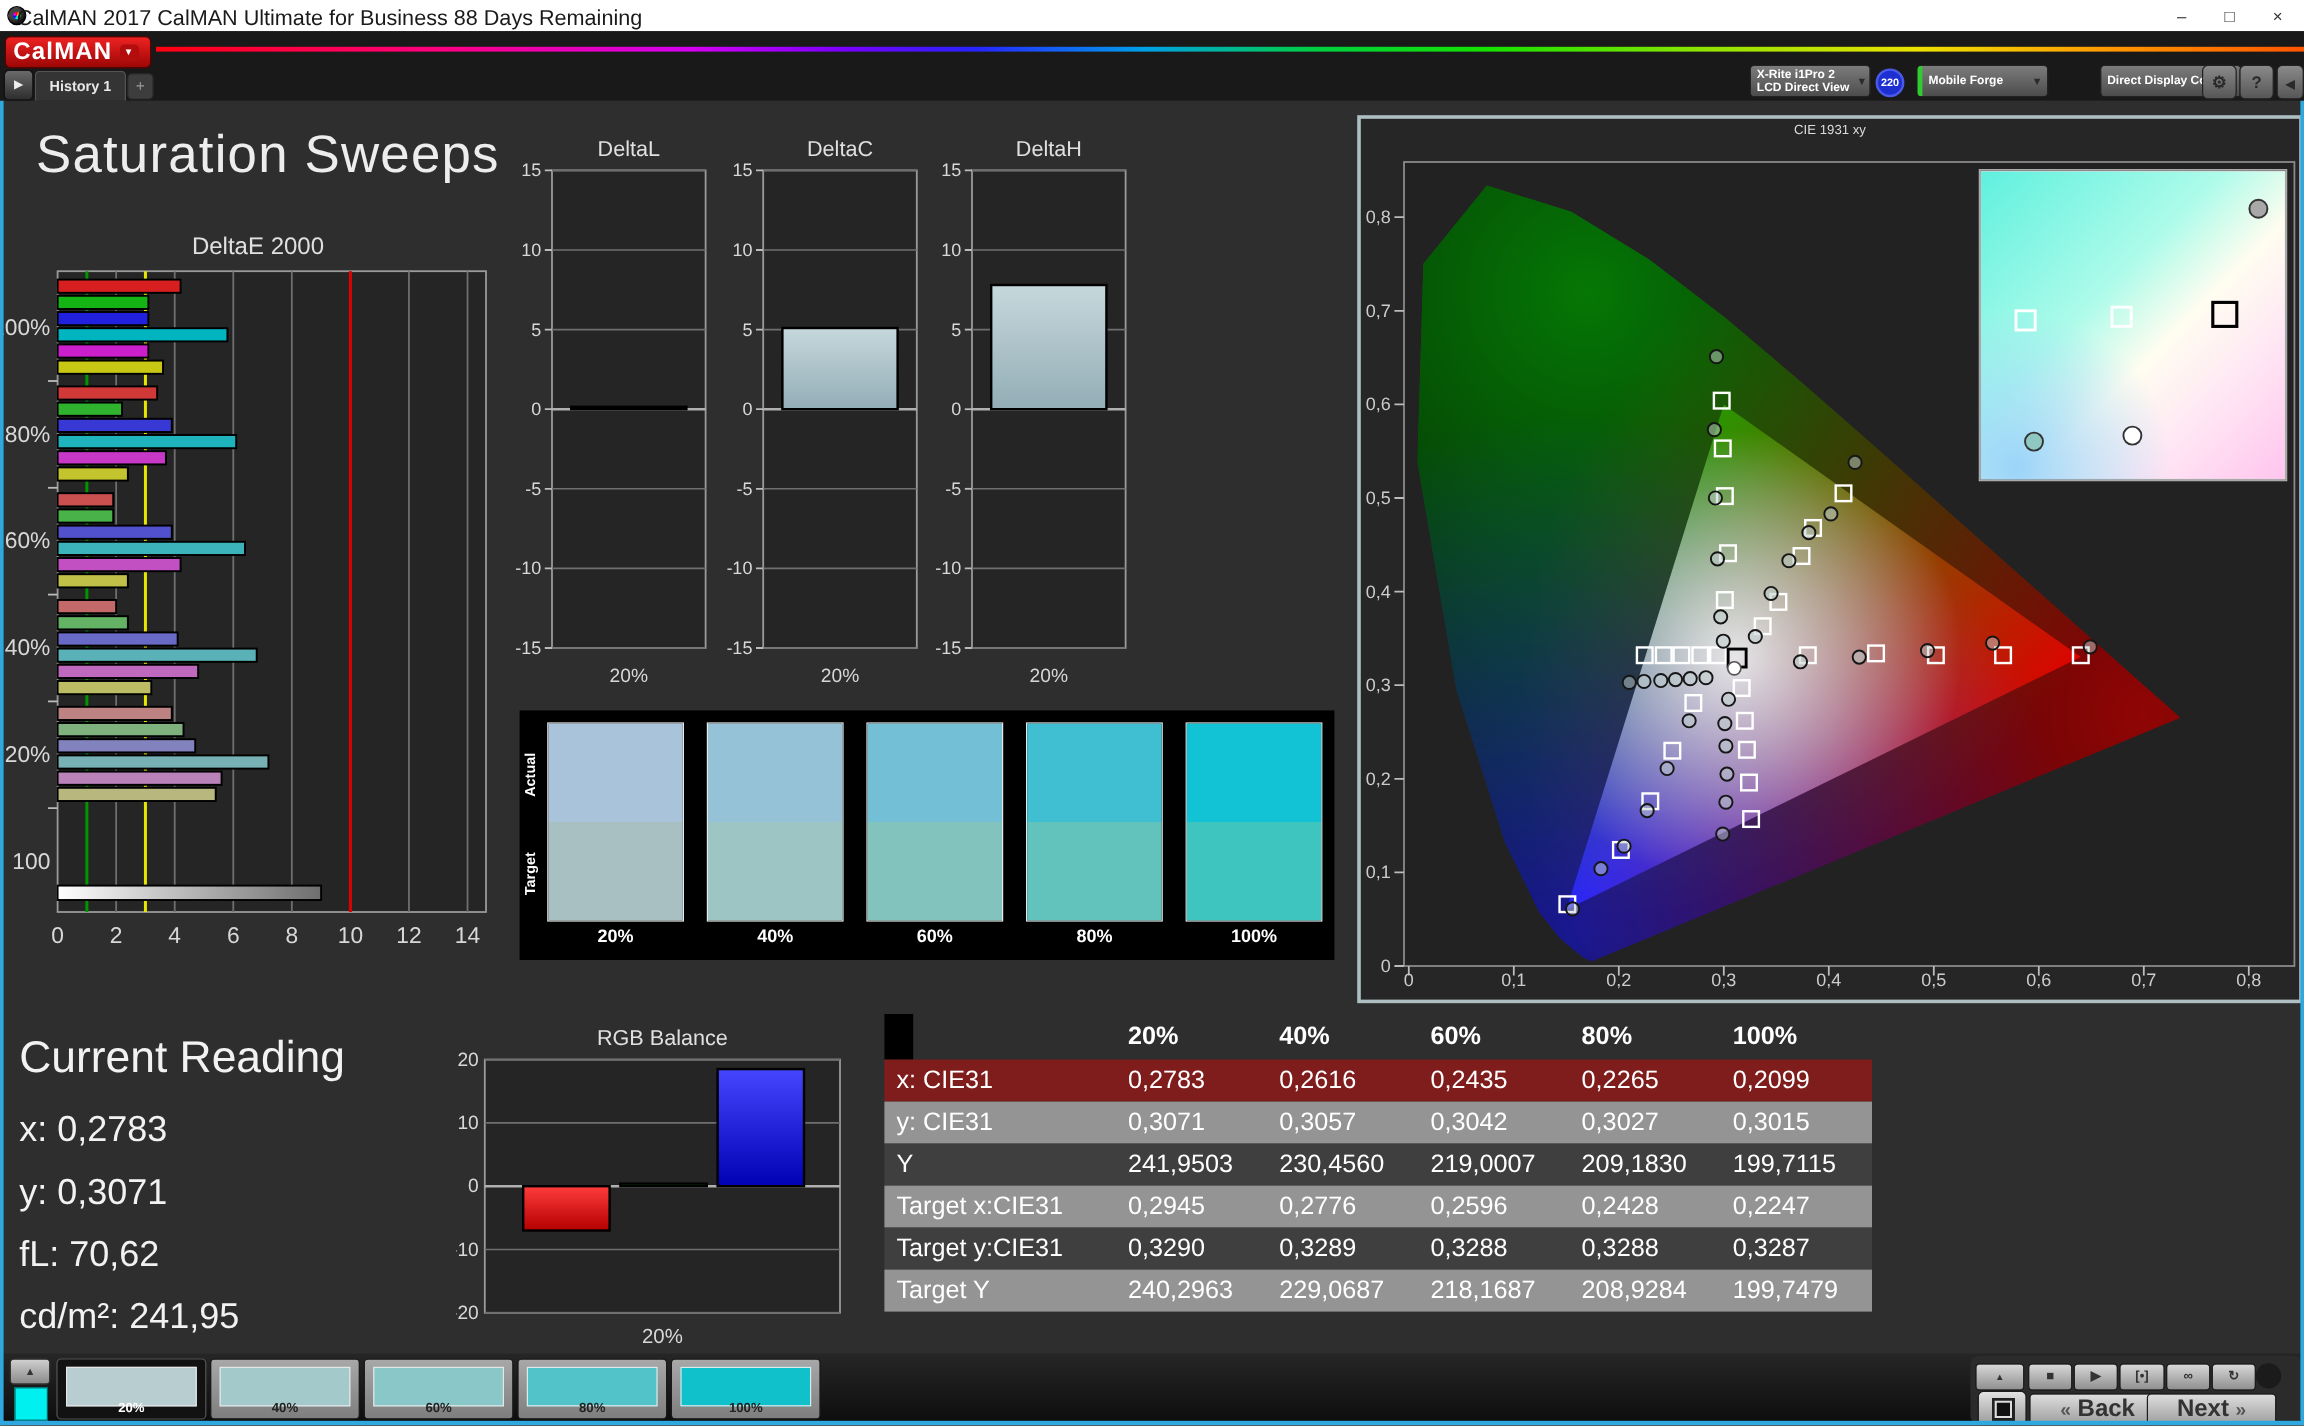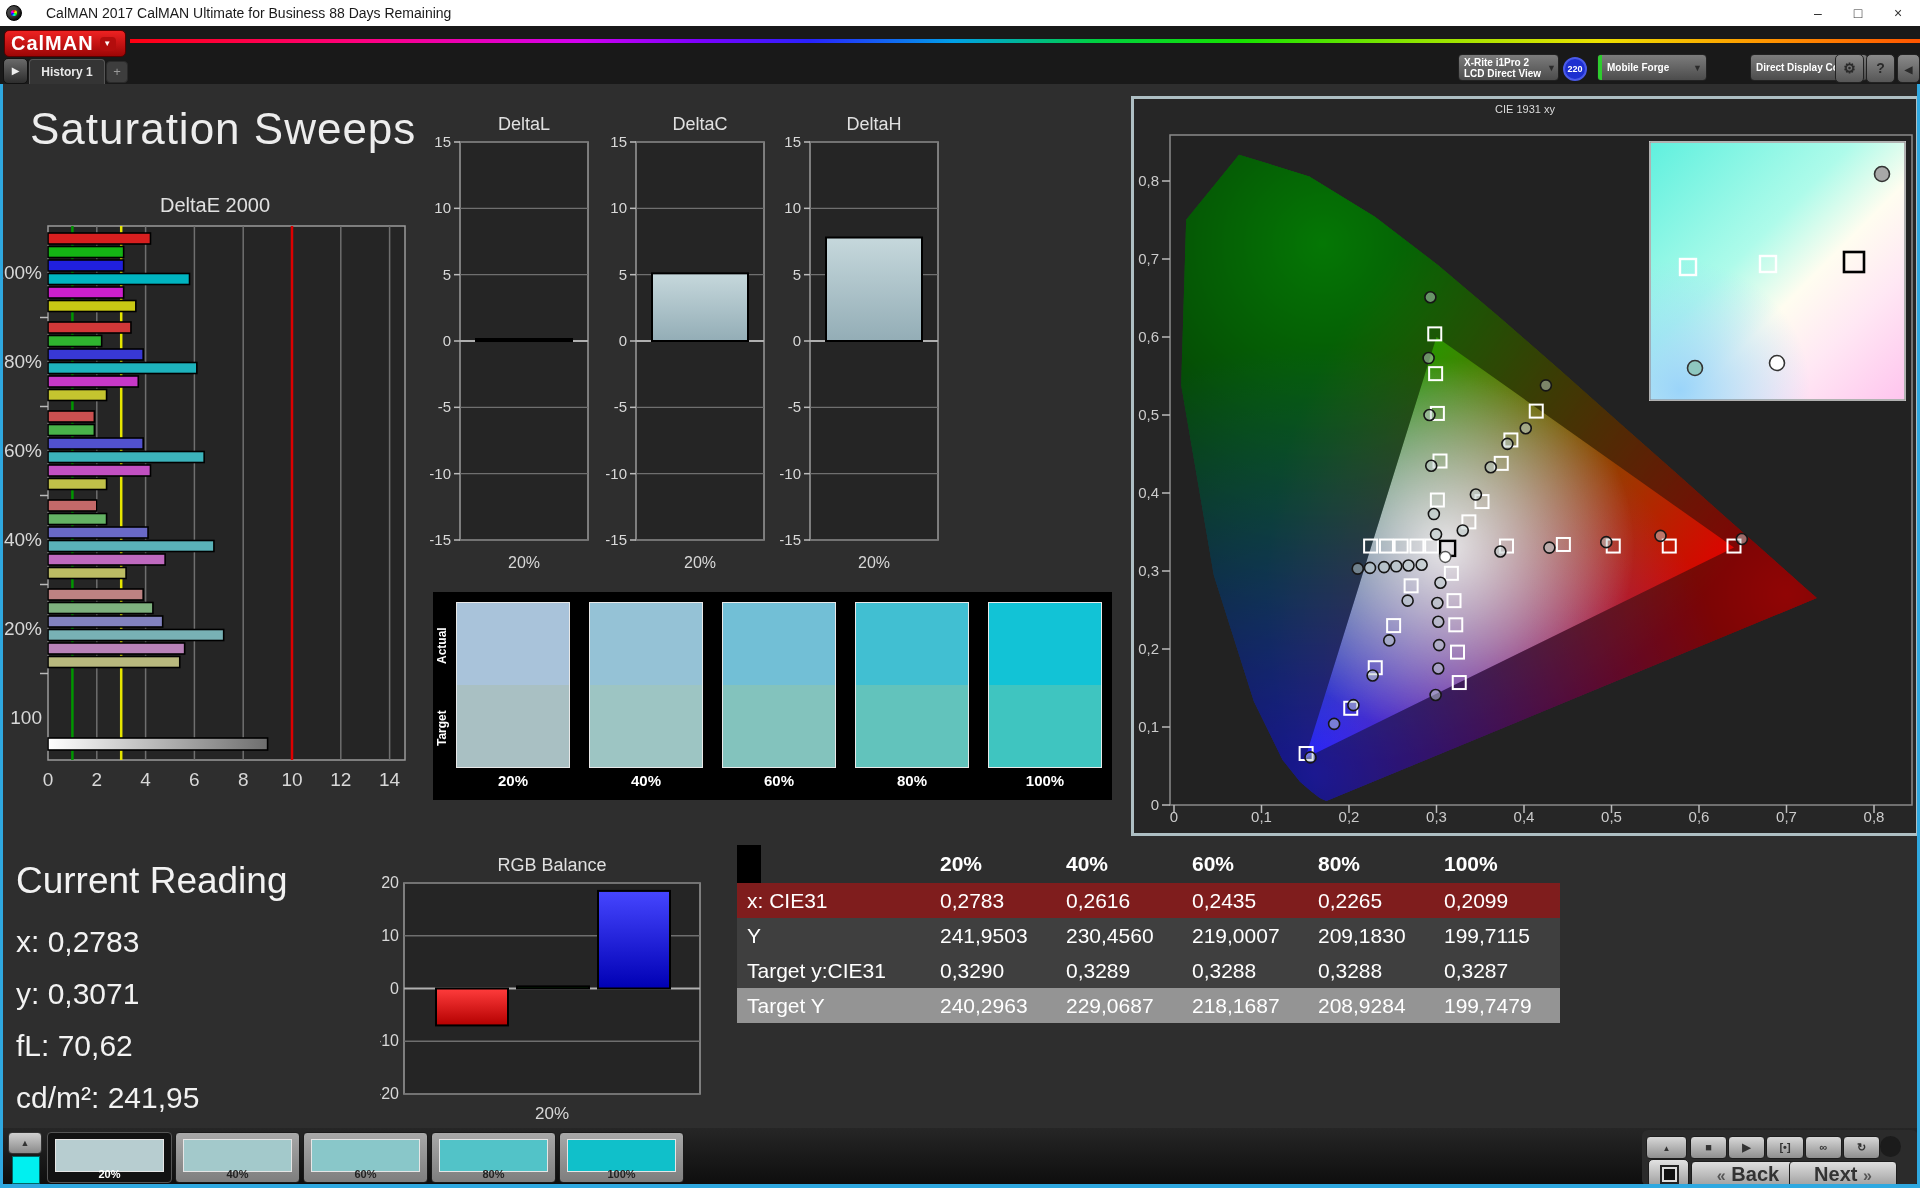--- a/index.html
+++ b/index.html
@@ -6,21 +6,21 @@
   #stage{position:relative;width:1920px;height:1188px;overflow:hidden;
          font-family:"Liberation Sans",sans-serif;background:#2e2e2e;}
   .abs{position:absolute;}
   
   #titlebar{left:0;top:0;width:1920px;height:26px;background:#ffffff;color:#1a1a1a;}
   #app-icon{left:6px;top:5px;width:16px;height:16px;border-radius:50%;
             background:radial-gradient(circle at 35% 35%, #444 0 35%, #111 70%);
             border:1px solid #000;box-sizing:border-box;}
   #app-icon i{position:absolute;left:4px;top:4px;width:6px;height:6px;border-radius:50%;
             background:conic-gradient(#f00,#ff0,#0f0,#0ff,#00f,#f0f,#f00);}
-  #titlebar-text{left:46px;top:5px;font-size:14px;}
+  #titlebar-text{left:14px;top:5px;font-size:18px;}
   .chrome-btn{top:0;width:40px;height:26px;text-align:center;line-height:26px;
               font-size:14px;color:#333;cursor:default;}
   
   #header{left:0;top:26px;width:1920px;height:58px;background:#191919;}
   #logo{left:4px;top:4px;width:122px;height:27px;border-radius:5px;
         background:linear-gradient(#ee2222,#9d0606);border:1px solid #5a0000;
         color:#fff;font-weight:bold;font-size:20px;letter-spacing:1px;
         display:flex;align-items:center;padding:0 6px;box-sizing:border-box;}
   #logo-arrow{margin-left:6px;width:16px;height:14px;border-radius:4px;background:#b30d0d;
         color:#fff;font-size:8px;text-align:center;line-height:14px;}
@@ -581,27 +581,43 @@
           <span>100%</span>
         </div>
         <div class="trow" style="background: #7f1d1d;">
           <span>x: CIE31</span>
           <span>0,2783</span>
           <span>0,2616</span>
           <span>0,2435</span>
           <span>0,2265</span>
           <span>0,2099</span>
         </div>
+        <div class="trow" style="background: rgb(148, 148, 148);">
+          <span>y: CIE31</span>
+          <span>0,3071</span>
+          <span>0,3057</span>
+          <span>0,3042</span>
+          <span>0,3027</span>
+          <span>0,3015</span>
+        </div>
         <div class="trow" style="background: rgb(63, 63, 63);">
           <span>Y</span>
           <span>241,9503</span>
           <span>230,4560</span>
           <span>219,0007</span>
           <span>209,1830</span>
           <span>199,7115</span>
+        </div>
+        <div class="trow" style="background: rgb(148, 148, 148);">
+          <span>Target x:CIE31</span>
+          <span>0,2945</span>
+          <span>0,2776</span>
+          <span>0,2596</span>
+          <span>0,2428</span>
+          <span>0,2247</span>
         </div>
         <div class="trow" style="background: rgb(63, 63, 63);">
           <span>Target y:CIE31</span>
           <span>0,3290</span>
           <span>0,3289</span>
           <span>0,3288</span>
           <span>0,3288</span>
           <span>0,3287</span>
         </div>
         <div class="trow" style="background: rgb(148, 148, 148);">

